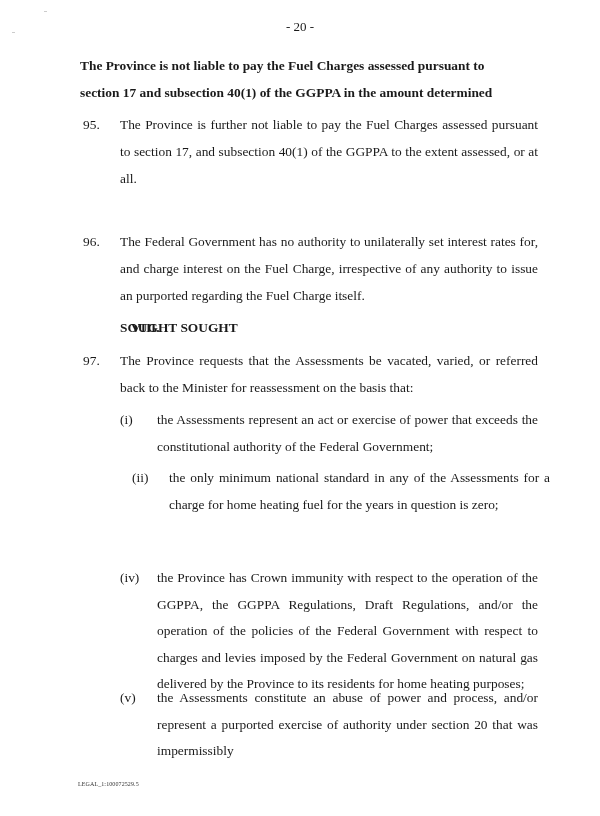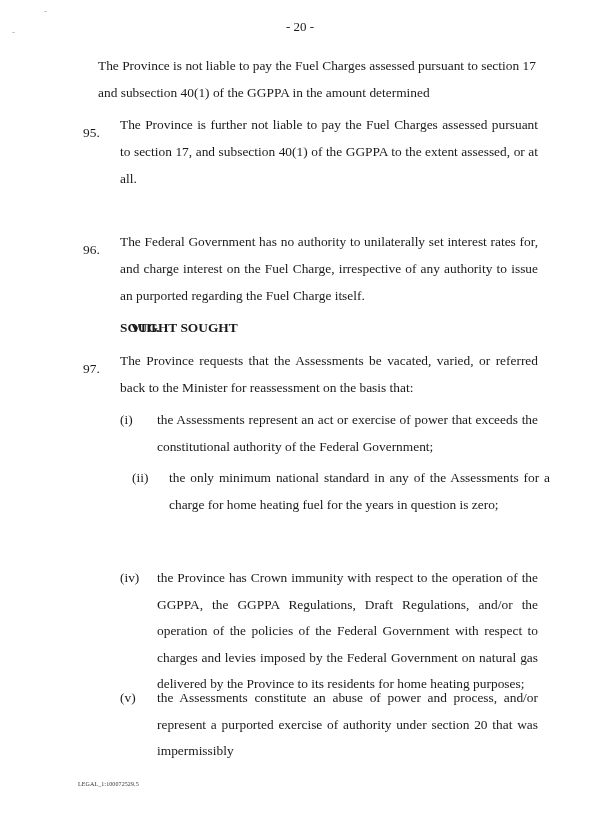--- a/index.html
+++ b/index.html
@@ -1,22 +1,22 @@
 <!DOCTYPE html>
 <html><head>
 <meta charset="utf-8">
 <style>
   html, body { margin: 0; padding: 0; background: #ffffff; }
   body { width: 600px; height: 816px; position: relative; overflow: hidden;
          font-family: "Liberation Serif", "DejaVu Serif", serif; color: #1a1a1a; }
   .page { position: absolute; left: 0; top: 0; width: 600px; height: 816px; background: #fff; }
   .pnum { position: absolute; top: 19px; left: 0; width: 600px; text-align: center; font-size: 13px; }
-  .heading { position: absolute; left: 98px; width: 440px; font-weight: normal; font-size: 13.4px; line-height: 26.5px; }
+  .heading { position: absolute; left: 80px; width: 440px; font-weight: bold; font-size: 13.4px; line-height: 26.5px; }
   .para { position: absolute; left: 83px; width: 455px; font-size: 13.4px; line-height: 27px; }
-  .para .num { position: absolute; left: 0; top: 0; margin-top: 8px; }
+  .para .num { position: absolute; left: 0; top: 0; }
   .para .txt { margin-left: 37px; text-align: justify; display: block; }
   .sub { position: absolute; left: 120px; width: 418px; font-size: 13.4px; line-height: 26.6px; }
   .sub .lbl { position: absolute; left: 0; top: 0; }
   .sub .txt { margin-left: 37px; text-align: justify; display: block; }
   .j-full { text-align-last: justify; }
   .section { position: absolute; left: 83px; font-weight: bold; font-size: 13.4px; }
   .section .num { position: absolute; left: 0; margin-left: 48px; }
   .section .title { position: absolute; left: 37px; white-space: nowrap; }
   .footer { position: absolute; left: 78px; top: 781px; font-size: 6px; color: #333; letter-spacing: 0.1px; }
   .speck { position: absolute; width: 3px; height: 1px; background: #ccc; }

